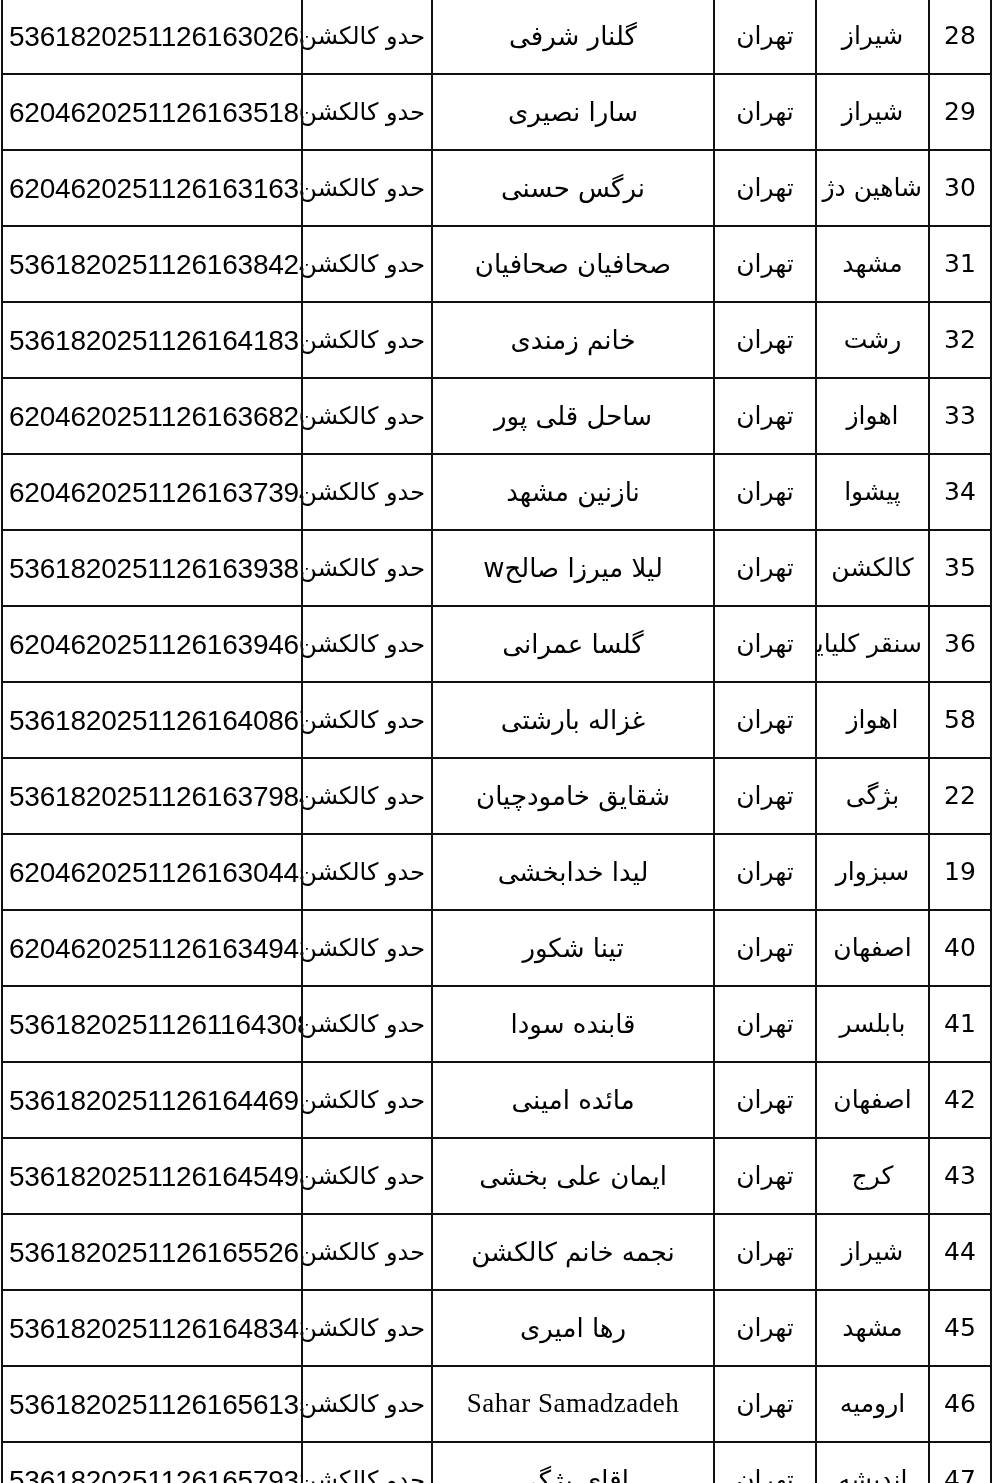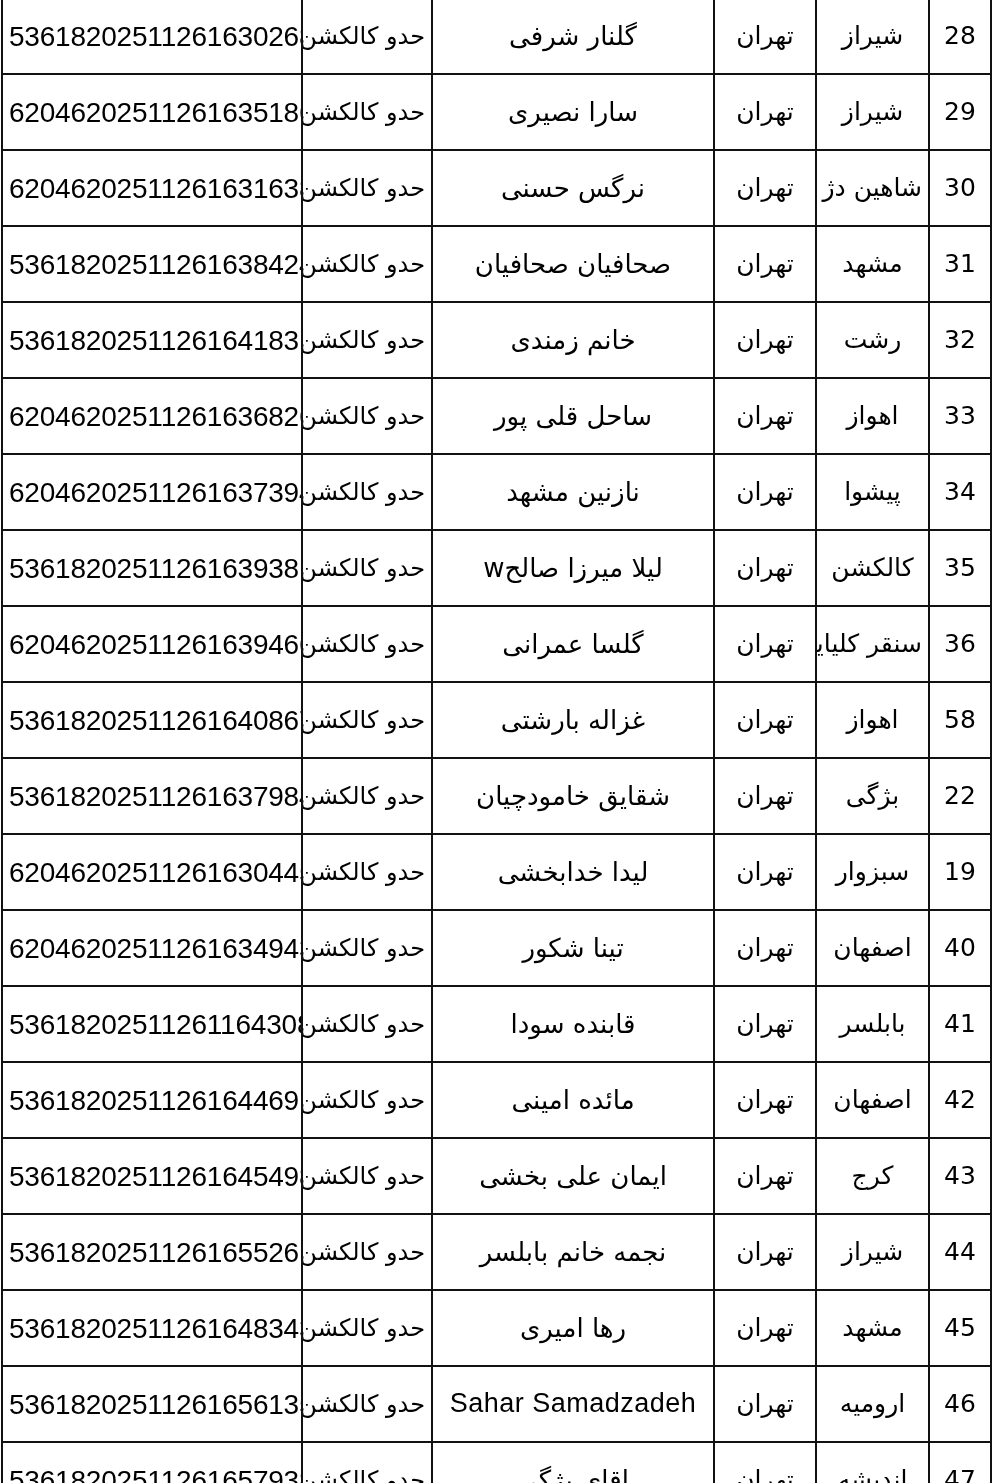--- a/index.html
+++ b/index.html
@@ -63,21 +63,21 @@
     font-size: 25px;
     direction: rtl;
   }
   td.cell-name {
     font-family: "DejaVu Sans", sans-serif;
     font-size: 26px;
     direction: rtl;
   }
   td.cell-name.latin {
     direction: ltr;
-    font-family: Liberation Sans, sans-serif;
+    font-family: Liberation Serif, serif;
     font-size: 27px;
     letter-spacing: 0.5px;
   }
   td.cell-collection {
     font-family: "DejaVu Sans", sans-serif;
     font-size: 24px;
     direction: rtl;
   }
   td.cell-code {
     font-family: "Liberation Sans", sans-serif;
@@ -225,21 +225,21 @@
           <td class="cell-city">کرج</td>
           <td class="cell-province">تهران</td>
           <td class="cell-name">ایمان علی بخشی</td>
           <td class="cell-collection">حدو کالکشن</td>
           <td class="cell-code">5361820251126164549854</td>
         </tr>
         <tr>
           <td class="cell-index">44</td>
           <td class="cell-city">شیراز</td>
           <td class="cell-province">تهران</td>
-          <td class="cell-name">نجمه خانم بابلسر</td>
+          <td class="cell-name">نجمه خانم کالکشن</td>
           <td class="cell-collection">حدو کالکشن</td>
           <td class="cell-code">5361820251126165526159</td>
         </tr>
         <tr>
           <td class="cell-index">45</td>
           <td class="cell-city">مشهد</td>
           <td class="cell-province">تهران</td>
           <td class="cell-name">رها امیری</td>
           <td class="cell-collection">حدو کالکشن</td>
           <td class="cell-code">5361820251126164834364</td>

